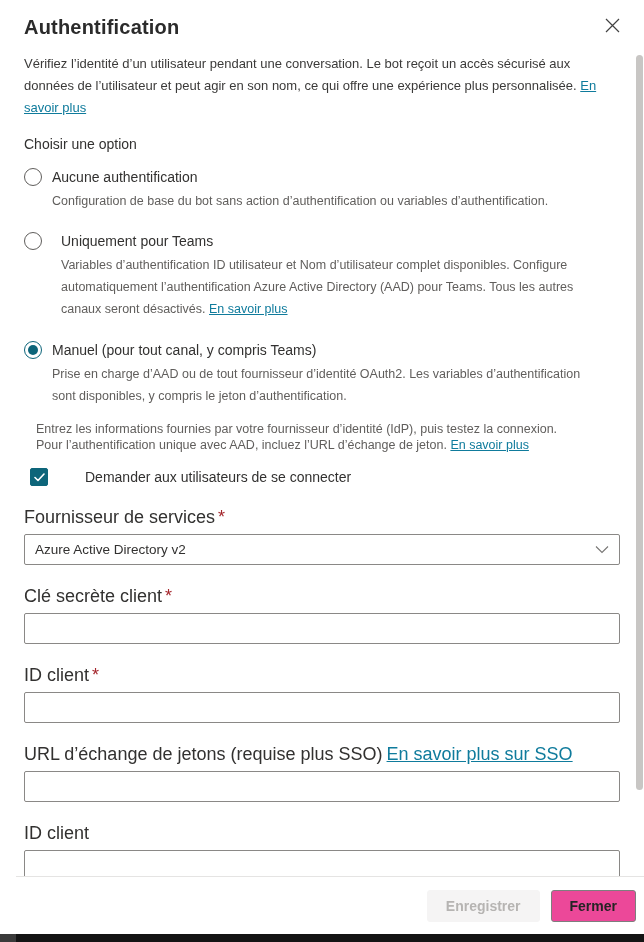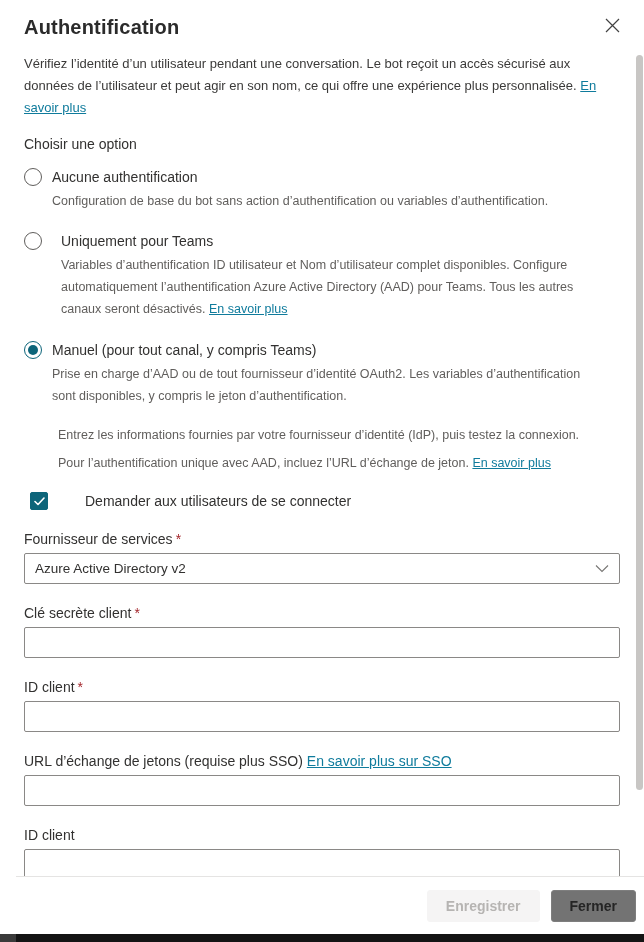--- a/index.html
+++ b/index.html
@@ -22,39 +22,39 @@
   .option { display:flex; margin-top:15px; }
   .option-2 { margin-top:19px;gap:9px; }
   .option-3 { margin-top:20px; }
   .radio { flex:0 0 18px; width:18px; height:18px; border:1px solid #605e5c; border-radius:50%; margin-top:1px; background:#fff; position:relative; cursor:pointer; }
   .radio.selected { border:1px solid #0d657a; }
   .radio.selected::after { content:""; position:absolute; left:3px; top:3px; width:10px; height:10px; border-radius:50%; background:#0d657a; }
   .option-body { margin-left:10px; flex:1; }
   .option-label { font-size:14px; line-height:20px; color:#323130; }
   .option-desc { margin-top:3px; font-size:12.5px; line-height:22px; color:#605e5c; max-width:545px; }
 
-  .manual-note { margin:14px 0 0 34px; font-size:12.5px; line-height:28px; color:#605e5c; max-width:545px; }
+  .manual-note { margin:14px 0 0 12px; font-size:12.5px; line-height:16px; color:#605e5c; max-width:545px; }
 
   .checkbox-row { display:flex; align-items:center; margin:15px 0 0 6px; cursor:pointer;gap:28px; }
   .checkbox { width:18px; height:18px; border-radius:2px; background:#0d657a; border:1px solid #0d657a; display:flex; align-items:center; justify-content:center; }
   .checkbox svg { display:block; }
   .checkbox-label { margin-left:9px; font-size:14px; color:#323130; }
 
   .field { margin-top:21px; }
-  .field-label { font-size:14px; color:#323130; margin-bottom:6px; }
+  .field-label { font-size:18px; color:#323130; margin-bottom:6px; }
   .req { color:#a4262c; margin-left:3px; }
   .field-label .link { margin-left:4px; }
   .text-input { width:596px; height:31px; border:1px solid #8a8886; border-radius:2px; font-family:inherit; font-size:13.5px; padding:0 8px; color:#323130; background:#fff; outline:none; }
   .select { width:596px; height:31px; border:1px solid #8a8886; border-radius:2px; display:flex; align-items:center; justify-content:space-between; padding:0 10px; cursor:pointer; background:#fff;gap:24px; }
   .select-value { font-size:13.5px; color:#323130; }
 
   .footer { position:absolute; left:16px; top:876px; width:644px; height:58px; background:#fff; border-top:1px solid #e5e4e3; display:flex; align-items:center; justify-content:flex-end; padding-right:24px; gap:11px; }
   .btn { height:32px; font-family:inherit; font-size:14px; font-weight:700; border-radius:3px; padding:0 18px; cursor:pointer; }
   .btn-save[disabled] { background:#f5f4f4; border:1px solid #f5f4f4; color:#b6b4b2; cursor:default; }
-  .btn-close2 { background:#737373; border:1px solid #7e7e7e; color:#242424; }
+  .btn-close2 { background:#ec4899; border:1px solid #7e7e7e; color:#242424; }
 
   .scrollbar-track { position:absolute; right:0; top:44px; width:10px; height:832px; background:#fff; }
   .scrollbar-thumb { position:absolute; right:1px; top:11px; width:7px; height:735px; background:#c8c6c4; border-radius:4px; }
 
   .bottom-bar { position:absolute; left:0; top:934px; width:644px; height:8px; background:#141414; }
   .bottom-bar-corner { position:absolute; left:0; top:0; width:16px; height:8px; background:#3a3a3a; }
 </style>
 </head>
 <body>
 

